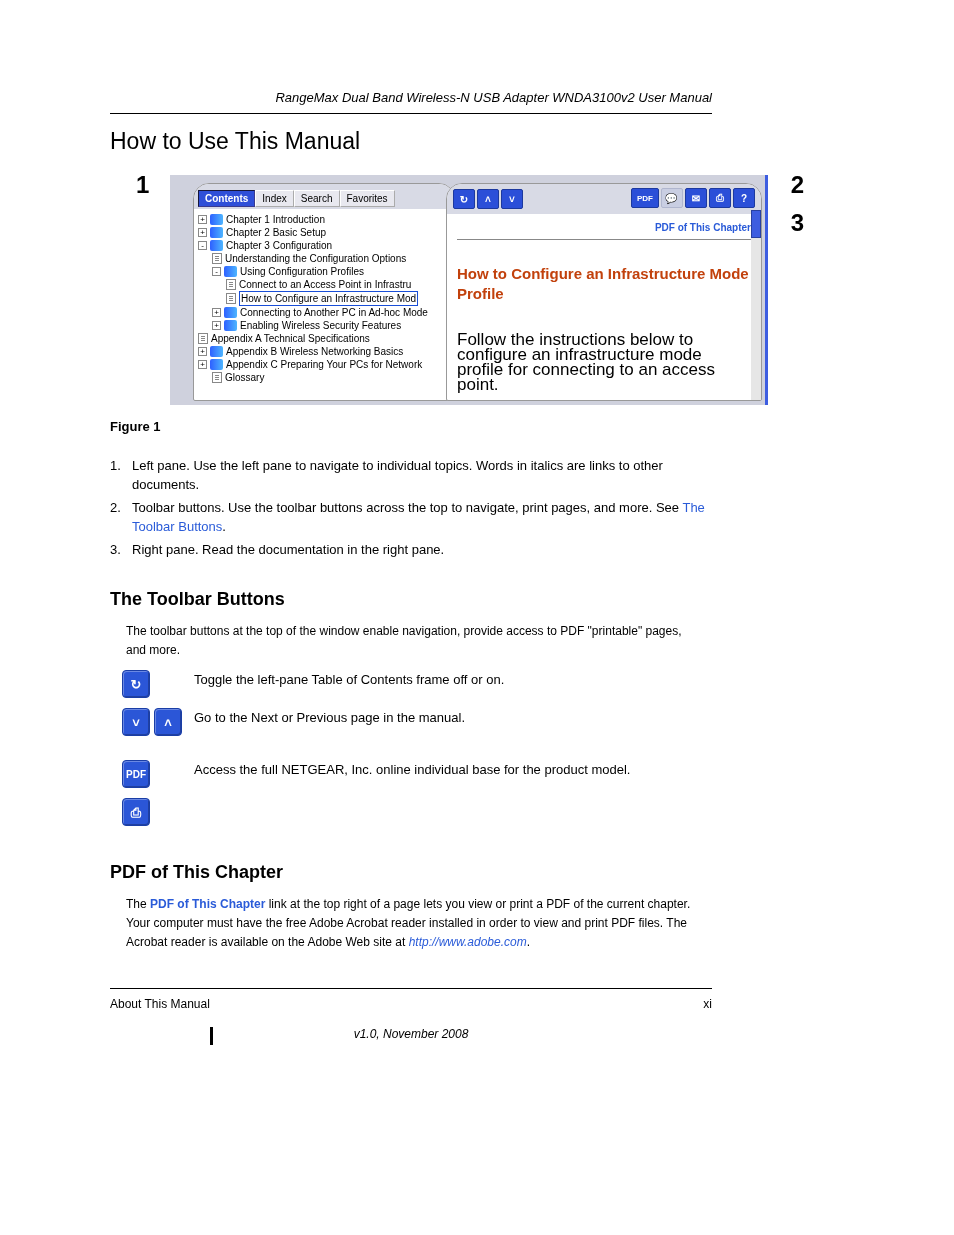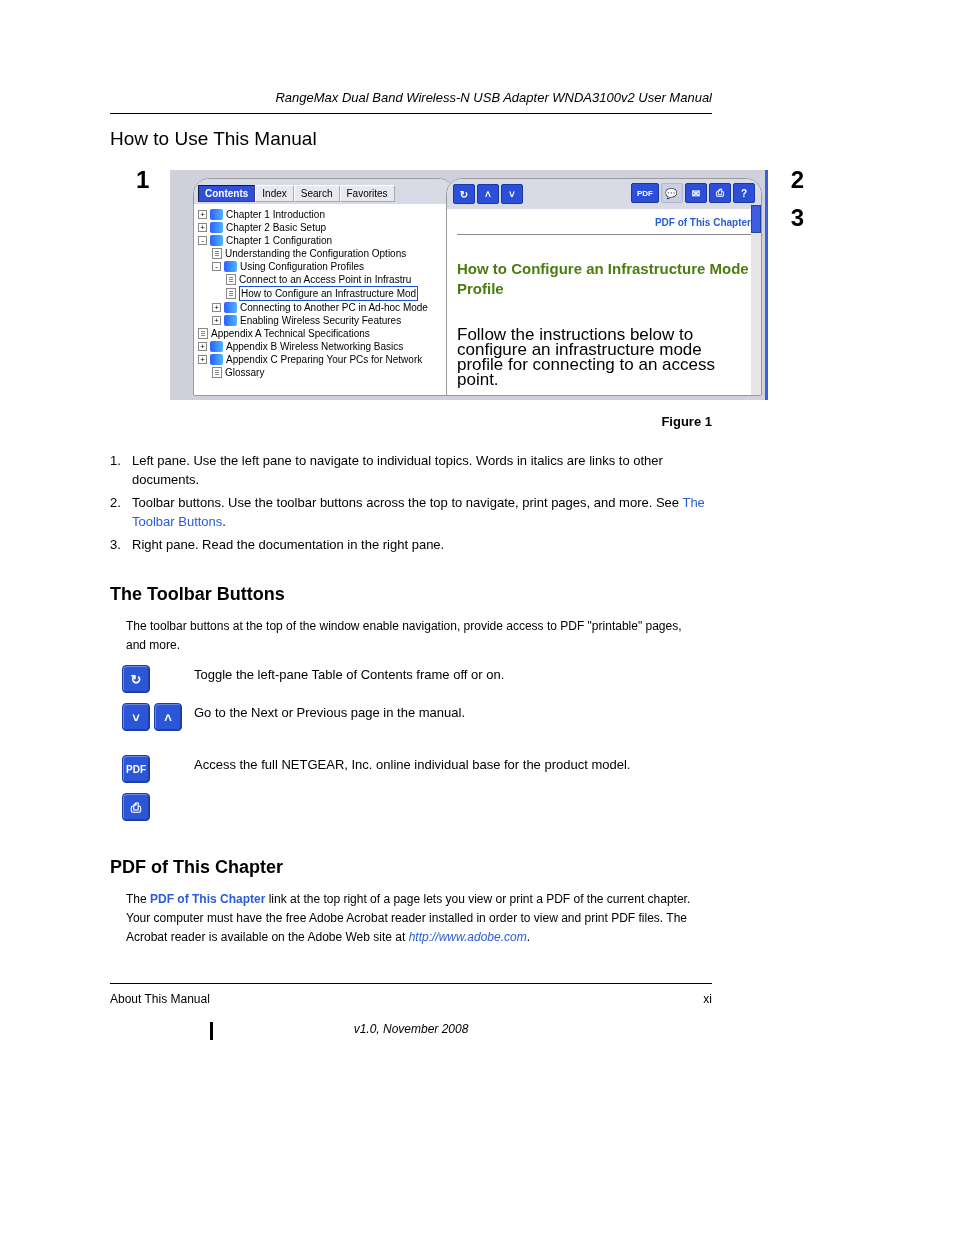--- a/index.html
+++ b/index.html
@@ -28,21 +28,21 @@
     height: 0;
     margin: 6px 0 14px 0;
   }
   .rule-bottom {
     border-top: 1px solid #000;
     height: 0;
     margin: 36px 0 8px 0;
   }
   h2.section-title {
     font-family: Arial, sans-serif;
-    font-size: 19px;
+    font-size: 23px;
     font-weight: normal;
     margin: 8px 0 20px 0;
   }
   .figure-area {
     position: relative;
     margin: 10px 0 10px 40px;
     width: 640px;
   }
   .callout {
     position: absolute;
@@ -147,37 +147,37 @@
     display:flex; align-items:center; justify-content:center;
     font-size: 10px; font-weight: bold;
     margin-right: 2px;
     border-radius:2px;
   }
   .icon-btn.ghost { background:#c9cee2; color:#8b93b5; border:1px solid #b0b6ce; }
   .tb-right { position:absolute; right:4px; top:4px; display:flex; }
   .right-body { padding: 8px 10px 0 10px; position:relative; height: calc(100% - 30px); box-sizing:border-box; }
   .pdf-link-mini { text-align:right; font-size:10px; font-weight:bold; color:#2a5bd8; padding-bottom:6px; }
   .right-sep { border-top:1px solid #888; margin: 0 0 24px 0; }
-  .cap-title { color:#4d7c0f; font-weight:bold; font-size:15px; line-height:20px; margin-bottom:28px; }
+  .cap-title { color:#c2410c; font-weight:bold; font-size:15px; line-height:20px; margin-bottom:28px; }
   .cap-body { font-size:17px; line-height:15px; }
   .scrollbar {
     position:absolute; right:0; top:26px; bottom:0; width:10px;
     background:#e6e6e6;
   }
   .scrollbar::before {
     content:""; position:absolute; top:0; left:0; right:0; height:28px;
     background:#3d5de0; border:1px solid #2840a0; box-sizing:border-box;
   }
   .right-blue-edge {
     position:absolute; right:0; top:0; width:3px; height:100%;
     background:#3d5de0;
   }
 
   .figure-caption {
-    text-align: right;
+    text-align: left;
     margin: 14px 0 22px 0;
     font-size: 13px;
   }
   .fc-bold { font-weight: bold; }
   .numlist { margin: 0 0 0 0; padding: 0; }
   .numitem { display: flex; margin-bottom: 4px; font-size: 13px; line-height: 19px; }
   .numitem .num { width: 22px; flex-shrink: 0; }
   h3.toolbar-h { font-size: 18px; font-weight: bold; margin: 30px 0 12px 0; }
   .body-p { font-size: 12px; line-height: 19px; margin: 10px 16px; }
   .btn-row { display:flex; align-items:flex-start; margin: 10px 0 0 12px; font-size:13px; line-height:19px; }
@@ -230,21 +230,21 @@
               <span>Chapter 1  Introduction</span>
             </div>
           <div class="tree-row">
               <span class="expander">+</span>
               <span class="book-icon"></span>
               <span>Chapter 2  Basic Setup</span>
             </div>
           <div class="tree-row">
               <span class="expander">-</span>
               <span class="book-icon"></span>
-              <span>Chapter 1  Configuration</span>
+              <span>Chapter 3  Configuration</span>
             </div>
           <div class="tree-row indent1">
               <span class="page-icon"></span>
               <span>Understanding the Configuration Options</span>
             </div>
           <div class="tree-row indent1">
               <span class="expander">-</span>
               <span class="book-icon"></span>
               <span>Using Configuration Profiles</span>
             </div>

